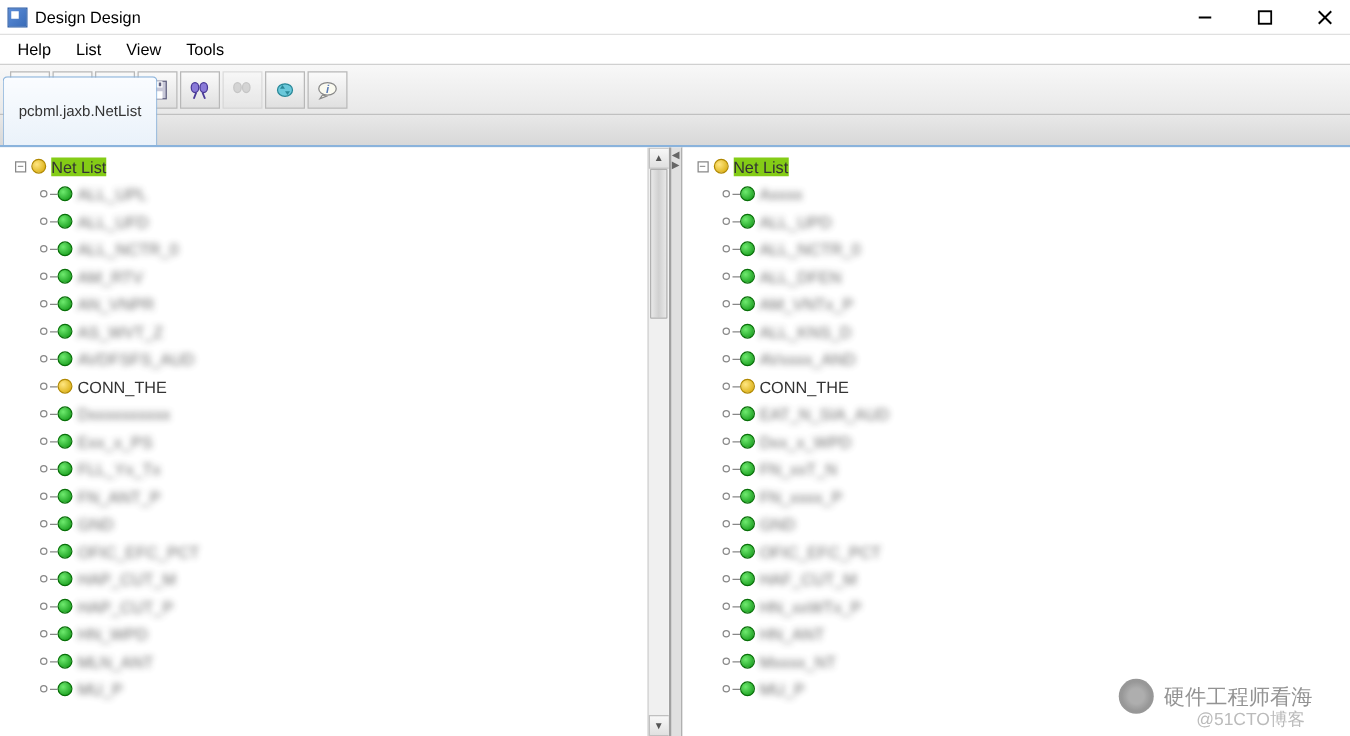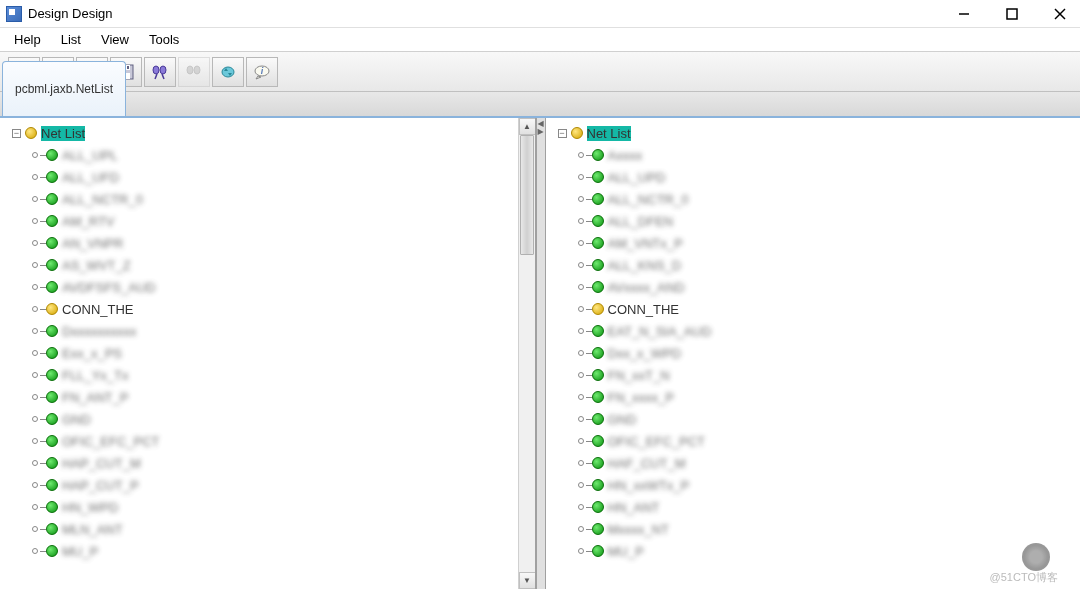--- a/index.html
+++ b/index.html
@@ -21,32 +21,32 @@
 .pane{flex:1;display:flex;flex-direction:column;border-right:1px solid #a0a0a0}
 .pane-header{height:22px;background:linear-gradient(to bottom,#f5f5f5 0%,#e5e5e5 100%);border-bottom:1px solid #b0b0b0;display:flex;align-items:center;justify-content:center;font-weight:bold;font-size:12px}
 .tree{flex:1;overflow:hidden;position:relative;background:#fff}
 .tree-content{padding:4px 4px}
 .tree-node{display:flex;align-items:center;height:22px;cursor:pointer;white-space:nowrap}
 .expander{width:9px;height:9px;border:1px solid #888;background:#fff;margin-right:4px;display:flex;align-items:center;justify-content:center;font-size:9px;line-height:1;color:#666}
 .node-icon{width:12px;height:12px;border-radius:50%;margin-right:4px;flex-shrink:0}
 .node-icon.yellow{background:radial-gradient(circle at 35% 35%,#ffe680 0%,#d4a500 100%);border:1px solid #b08800}
 .node-icon.green{background:radial-gradient(circle at 35% 35%,#6eea6e 0%,#0a9010 100%);border:1px solid #087008}
 .node-label{font-size:13px;color:#333}
-.node-label.sel{background:#14b8a6}
+.node-label.sel{background:#84cc16}
 .blur{filter:blur(2.5px);opacity:0.85;color:#555}
 .scrollbar-v{position:absolute;right:0;top:0;bottom:0;width:17px;background:#f0f0f0;border-left:1px solid #d0d0d0}
 .sb-btn{width:17px;height:17px;background:linear-gradient(to bottom,#f8f8f8,#e0e0e0);border:1px solid #c0c0c0;display:flex;align-items:center;justify-content:center;font-size:8px;color:#555}
 .sb-thumb{position:absolute;top:17px;left:1px;right:1px;height:120px;background:linear-gradient(to right,#e8e8e8,#d0d0d0,#e8e8e8);border:1px solid #b0b0b0;border-radius:1px}
 .sb-btn.bot{position:absolute;bottom:0}
 .divider{width:10px;background:#e0e0e0;display:flex;flex-direction:column;align-items:center;justify-content:flex-start;border-left:1px solid #a0a0a0;border-right:1px solid #a0a0a0;padding-top:2px}
 .div-arrow{font-size:8px;color:#666;line-height:1}
 .watermark{position:absolute;bottom:18px;right:30px;display:flex;align-items:center;gap:8px;opacity:0.9}
 .wm-logo{width:28px;height:28px;border-radius:50%;background:radial-gradient(circle,#888 30%,#666 60%);position:relative;opacity:0.75}
 .wm-text{font-size:17px;color:#888;font-weight:normal}
-.wm-sub{position:absolute;bottom:4px;right:22px;font-size:11px;color:#bbb}
+.wm-sub{position:absolute;bottom:4px;right:36px;font-size:14px;color:#bbb}
 .level1{padding-left:8px}
 .level2{padding-left:28px}
 svg{display:block}
 </style>
 </head>
 <body>
 
 <div class="titlebar">
   <div class="app-icon"></div>
   <div class="title-text">Design Design</div>
@@ -399,14 +399,15 @@
             <span class="node-icon green"></span>
             <span class="node-label blur">MU_P</span>
           </div>
         </div>
     </div>
   </div>
 </div>
 
 <div class="watermark">
   <div class="wm-logo"></div>
+  <div class="wm-text">硬件工程师看海</div>
 </div>
 <div class="wm-sub">@51CTO博客</div>
 
 </body></html>

